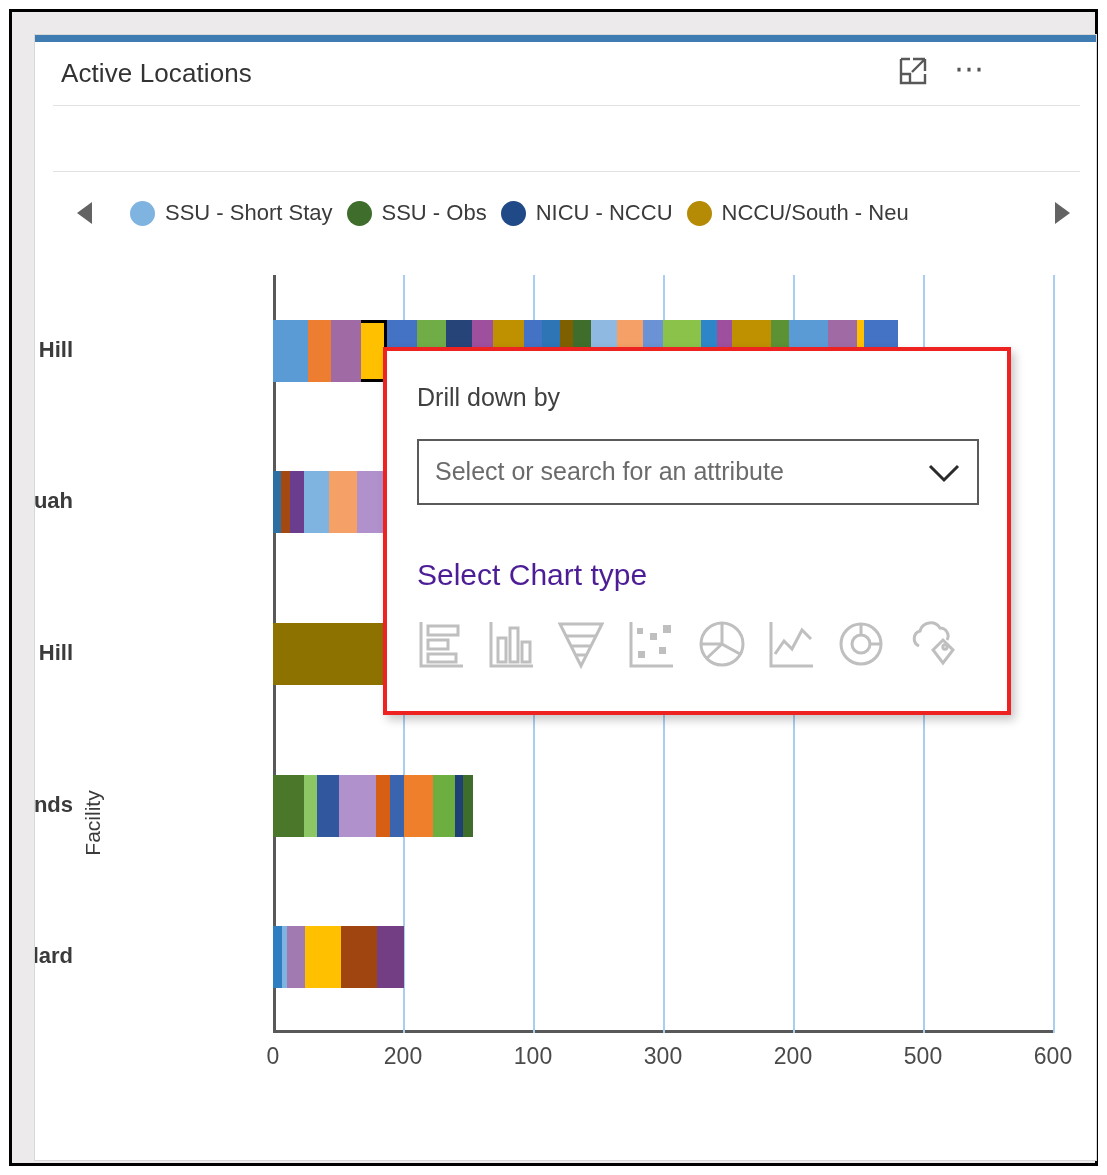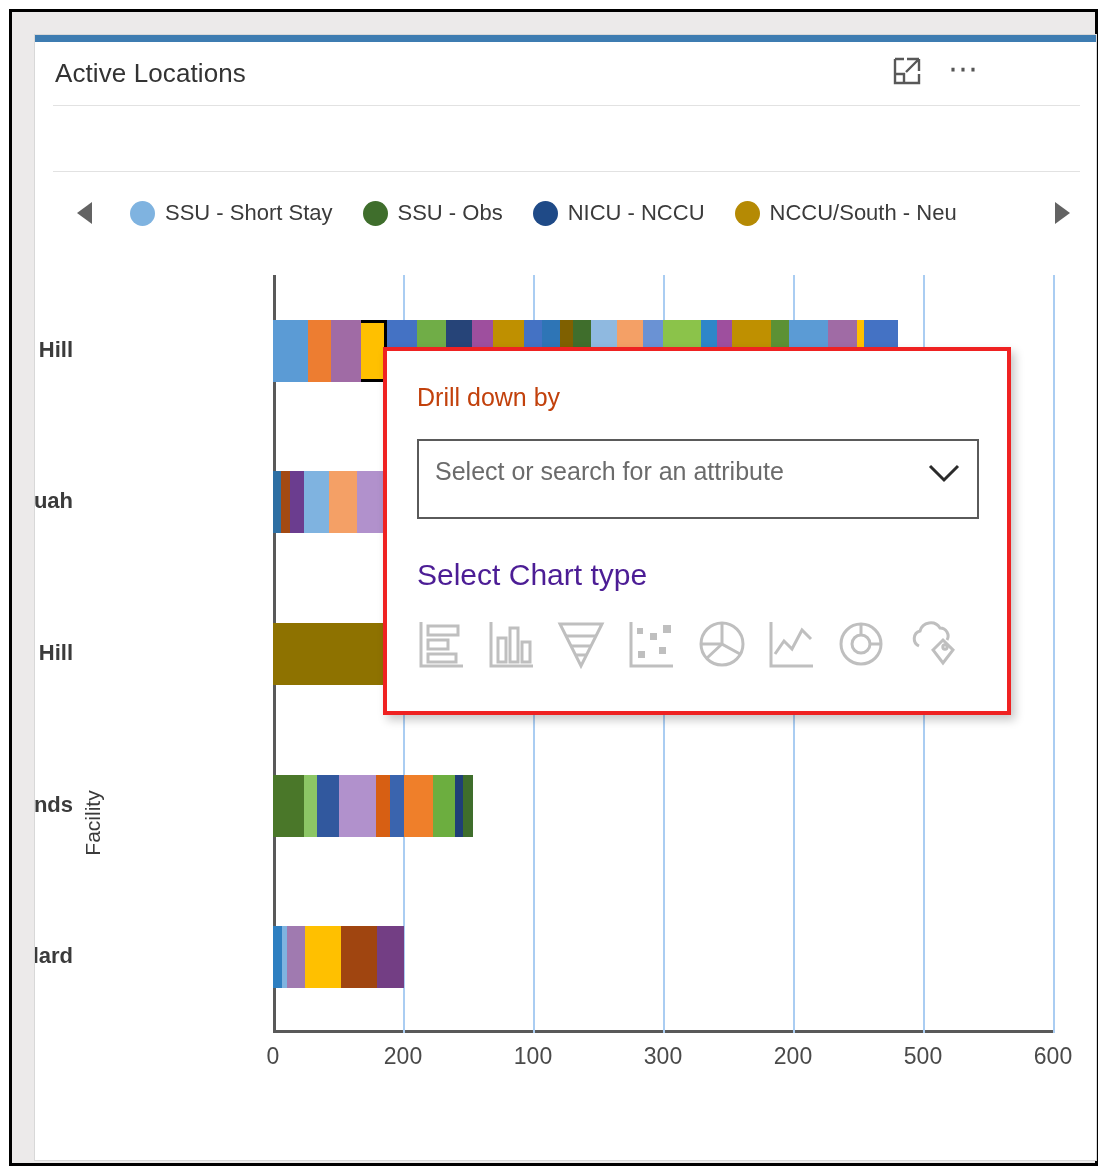--- a/index.html
+++ b/index.html
@@ -46,21 +46,21 @@
     left: 0;
     top: 0;
     width: 1063px;
     height: 7px;
     background: #3e7cb1;
   }
 
   
   #header {
     position: absolute;
-    left: 0;
+    left: 6px;
     top: 7px;
     width: 963px;
     height: 62px;
   }
   #panel-title {
     position: absolute;
     left: 20px;
     top: 16px;
     font-size: 26px;
     color: #333333;
@@ -130,21 +130,21 @@
   #legend-next {
     border-top: 11px solid transparent;
     border-bottom: 11px solid transparent;
     border-left: 15px solid #636363;
     margin-right: 10px;
   }
   #legend-items {
     flex: 1;
     display: flex;
     align-items: center;
-    gap: 30px;
+    gap: 14px;
     margin-left: 38px;
     overflow: hidden;
     white-space: nowrap;
   }
   .legend-item {
     display: flex;
     align-items: center;
     gap: 10px;
     cursor: pointer;
     flex: none;
@@ -257,29 +257,29 @@
     background: #ffffff;
     border: 4px solid #ef2222;
     box-shadow: 4px 5px 9px rgba(0,0,0,.22);
     z-index: 30;
   }
   #drill-label {
     position: absolute;
     left: 30px;
     top: 32px;
     font-size: 25px;
-    color: #c2410c;
+    color: #404040;
     white-space: nowrap;
   }
   #attribute-select {
     position: absolute;
     left: 30px;
     top: 88px;
     width: 562px;
-    height: 80px;
+    height: 66px;
     border: 2px solid #5a5a5a;
     background: #ffffff;
     cursor: pointer;
   }
   #attribute-placeholder {
     position: absolute;
     left: 16px;
     top: 16px;
     font-size: 25px;
     color: #6b6b6b;

